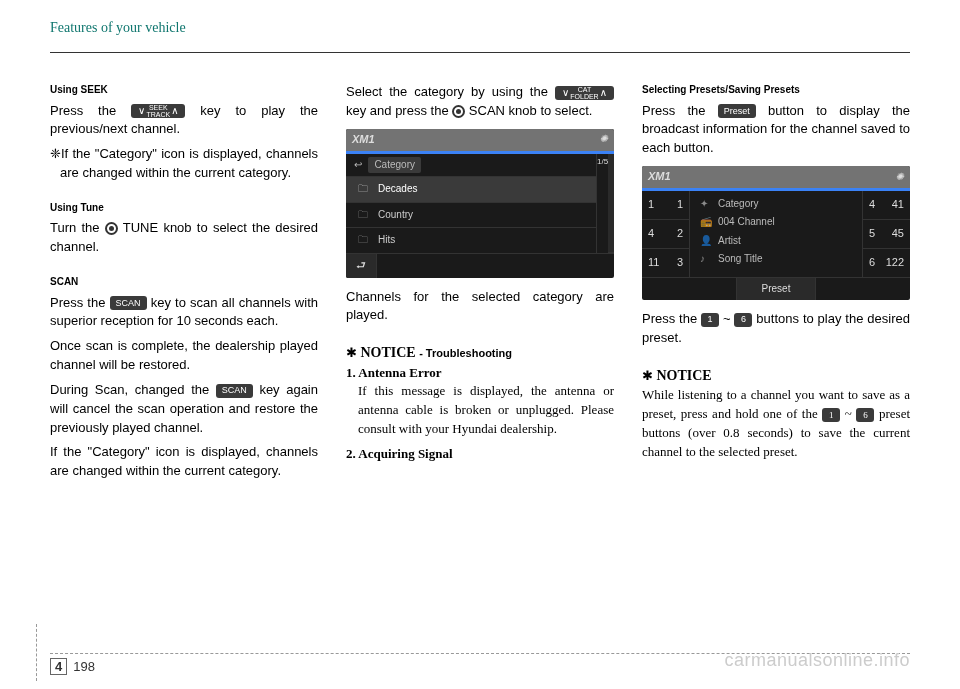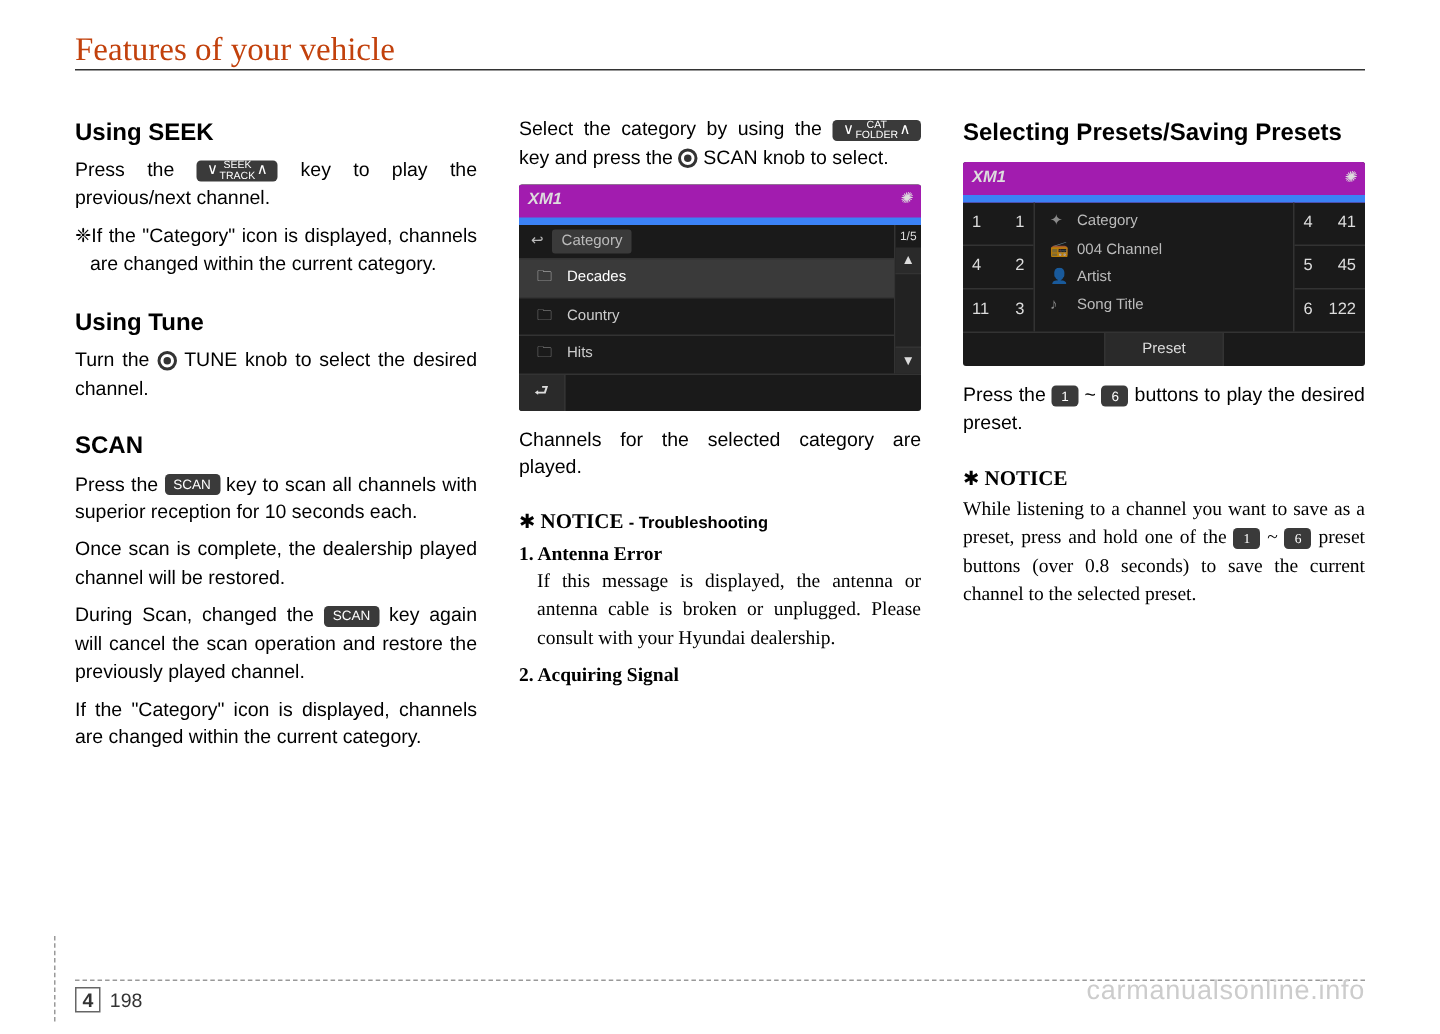--- a/index.html
+++ b/index.html
@@ -7,38 +7,38 @@
       width: 960px;
       height: 689px;
       background: #fff;
       font-family: Arial, Helvetica, sans-serif;
       color: #000;
       position: relative;
       padding: 20px 50px 40px 50px;
     }
     .header {
       font-family: Georgia, 'Times New Roman', serif;
-      font-size: 22px;
-      color: #c2410c;
-      padding-bottom: 0;
+      font-size: 14px;
+      color: #0f766e;
+      padding-bottom: 16px;
       border-bottom: 1.5px solid #333;
       margin-bottom: 30px;
     }
     .columns {
       display: flex;
       gap: 28px;
     }
     .col {
       flex: 1;
       font-size: 13px;
       line-height: 1.45;
     }
     .section-title {
       font-weight: bold;
-      font-size: 16px;
+      font-size: 10px;
       margin-bottom: 4px;
     }
     .section { margin-bottom: 18px; }
     .section p { text-align: justify; margin-bottom: 6px; }
     .keycap {
       display: inline-flex;
       align-items: center;
       justify-content: center;
       background: #3a3a3a;
       color: #fff;
@@ -74,22 +74,22 @@
       border-radius:2px;
       font-size:10px;
       margin: 8px 0 10px 0;
       overflow:hidden;
     }
     .sc-header {
       display:flex;
       justify-content:space-between;
       align-items:center;
       padding:3px 6px;
-      background:#a21caf;
-      border-bottom:5px solid #3b82f6;
+      background:#737373;
+      border-bottom:3px solid #3b82f6;
       font-size:11px;
       font-style:italic;
     }
     .sc-header .title { font-weight:bold; }
     .sc-header .right { font-size:10px; }
     .sc-topic {
       display:flex;
       align-items:center;
       padding:3px 8px;
       color:#bbb;
@@ -109,21 +109,21 @@
       gap:8px;
       padding:5px 10px;
       border-top:1px solid #333;
       color:#ccc;
     }
     .sc-row.selected { background:#3a3a3a; color:#fff; }
     .sc-row .ic { width:14px; text-align:center; opacity:0.7; font-size:10px; }
     .sc-scroll {
       width:18px;
       display:flex;
-      flex-direction:column;
+      flex-direction:row;
       border-left:1px solid #333;
     }
     .sc-scroll .sbtn { flex:0 0 18px; display:flex; align-items:center; justify-content:center; background:#2a2a2a; border-bottom:1px solid #333; font-size:9px;}
     .sc-scroll .sbtn:last-child{border-top:1px solid #333;border-bottom:none;}
     .sc-scroll .strack{flex:1;background:#222;}
     .sc-scroll .meter{font-size:8px;text-align:center;padding:2px 0;}
     .sc-footer {
       display:flex;
       border-top:1px solid #333;
     }
@@ -310,20 +310,25 @@
         <li>
           <span class="num"><span>2.</span> <span>Acquiring Signal</span></span>
         </li>
       </ol>
     </div>
   </div>
 
   <div class="col">
     <div class="section">
       <div class="section-title">Selecting Presets/Saving Presets</div>
+      <p>
+        <span>Press the </span>
+        <span class="keycap">Preset</span>
+        <span> button to display the broadcast information for the channel saved to each button.</span>
+      </p>
 
       <div class="screenshot">
         <div class="sc-header">
           <span class="title">XM1</span>
           <span class="right">✺</span>
         </div>
         <div class="preset-body">
           <div class="preset-col">
             <div class="pcell">
                 <span>1</span>

